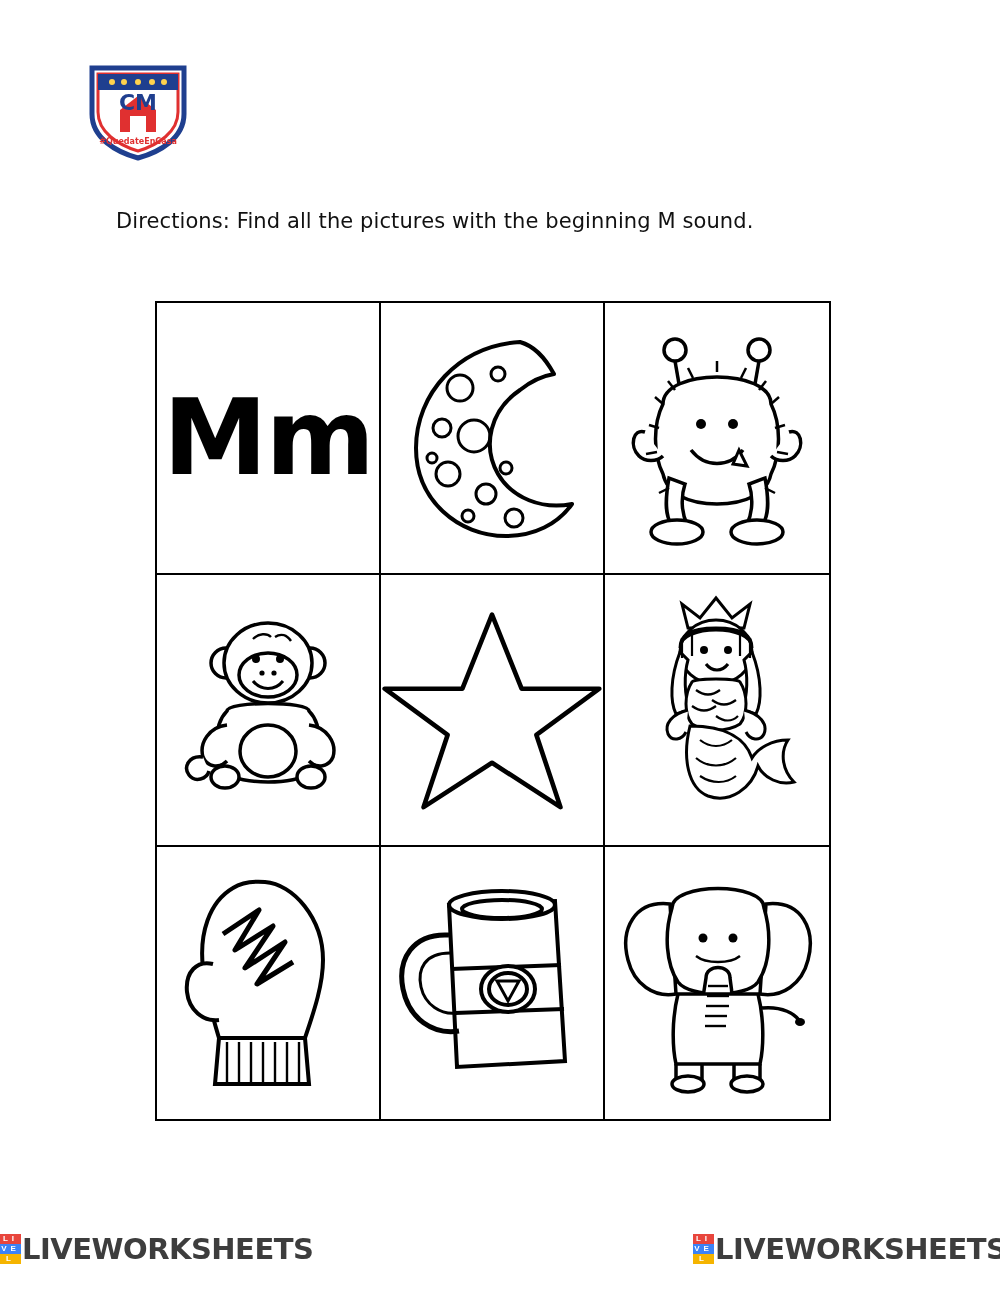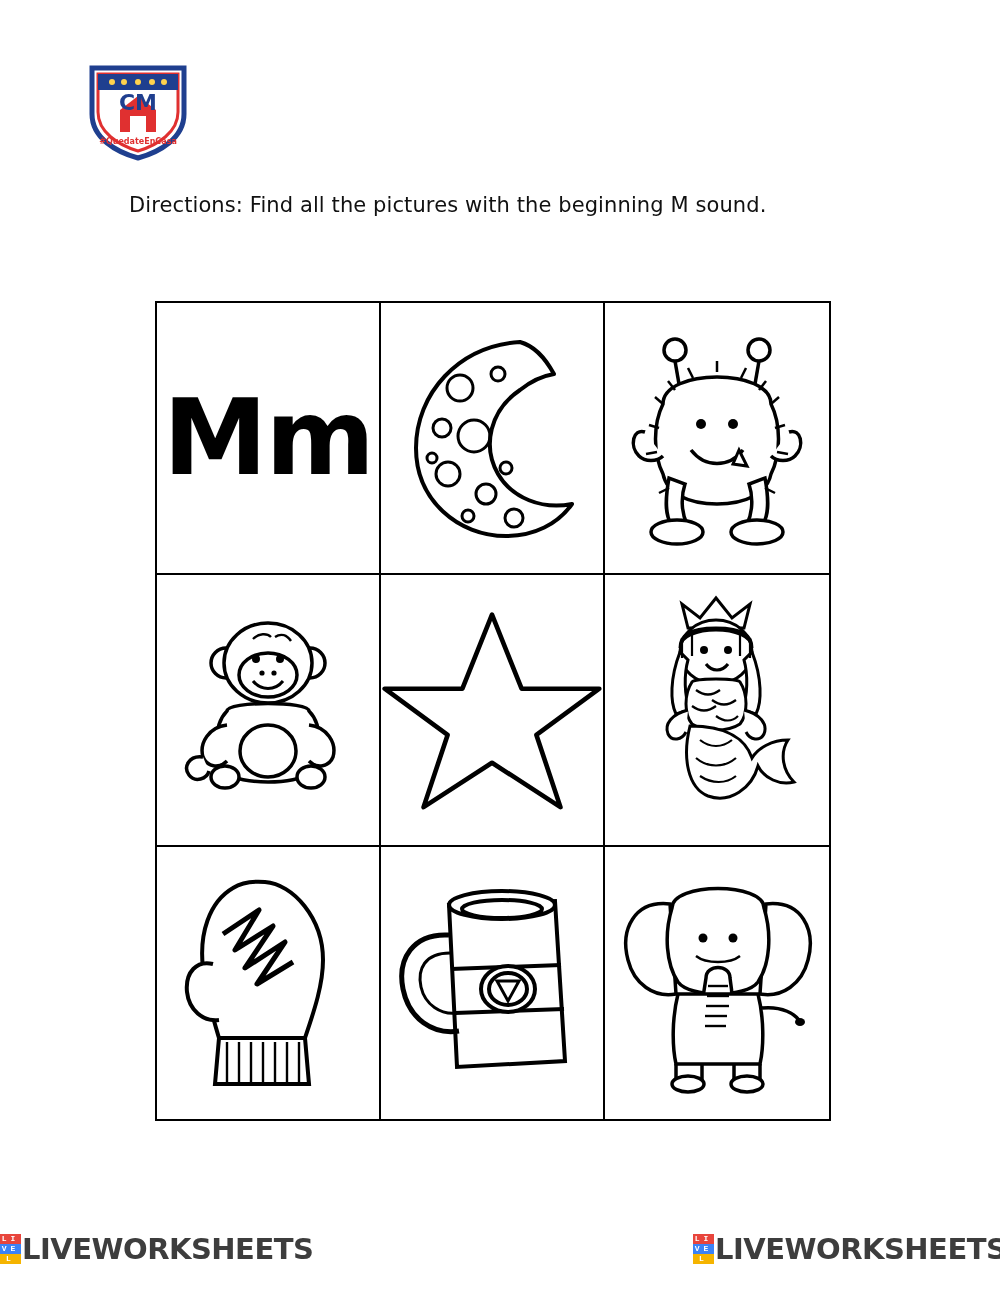--- a/index.html
+++ b/index.html
@@ -22,26 +22,25 @@
     top: 58px;
     width: 112px;
     height: 104px;
   }
   .logo svg { display: block; }
 
   
   .directions {
     position: absolute;
     left: 116px;
-    top: 193px;
+    top: 209px;
     font-size: 21px;
     color: #111111;
     font-family: "DejaVu Sans", sans-serif;
     letter-spacing: .1px;
-    margin-left: 13px;
   }
 
   
   .grid {
     position: absolute;
     left: 155px;
     top: 301px;
     width: 676px;
     height: 820px;
     display: grid;
@@ -96,21 +95,21 @@
     font-size: 29px;
     color: #3d3d3d;
     letter-spacing: -0.5px;
     margin-left: 0;
   }
   .lw-blocks {
     display: inline-block;
     width: 22px;
   }
   .lw-blocks div {
-    font-family: Liberation Mono, monospace;
+    font-family: Liberation Sans, sans-serif;
     font-size: 8px;
     font-weight: bold;
     color: #fff;
     line-height: 10px;
     height: 10px;
     width: 21px;
     text-align: center;
     letter-spacing: 4px;
   }
   .lw-b1 { background: #e8453c; }

